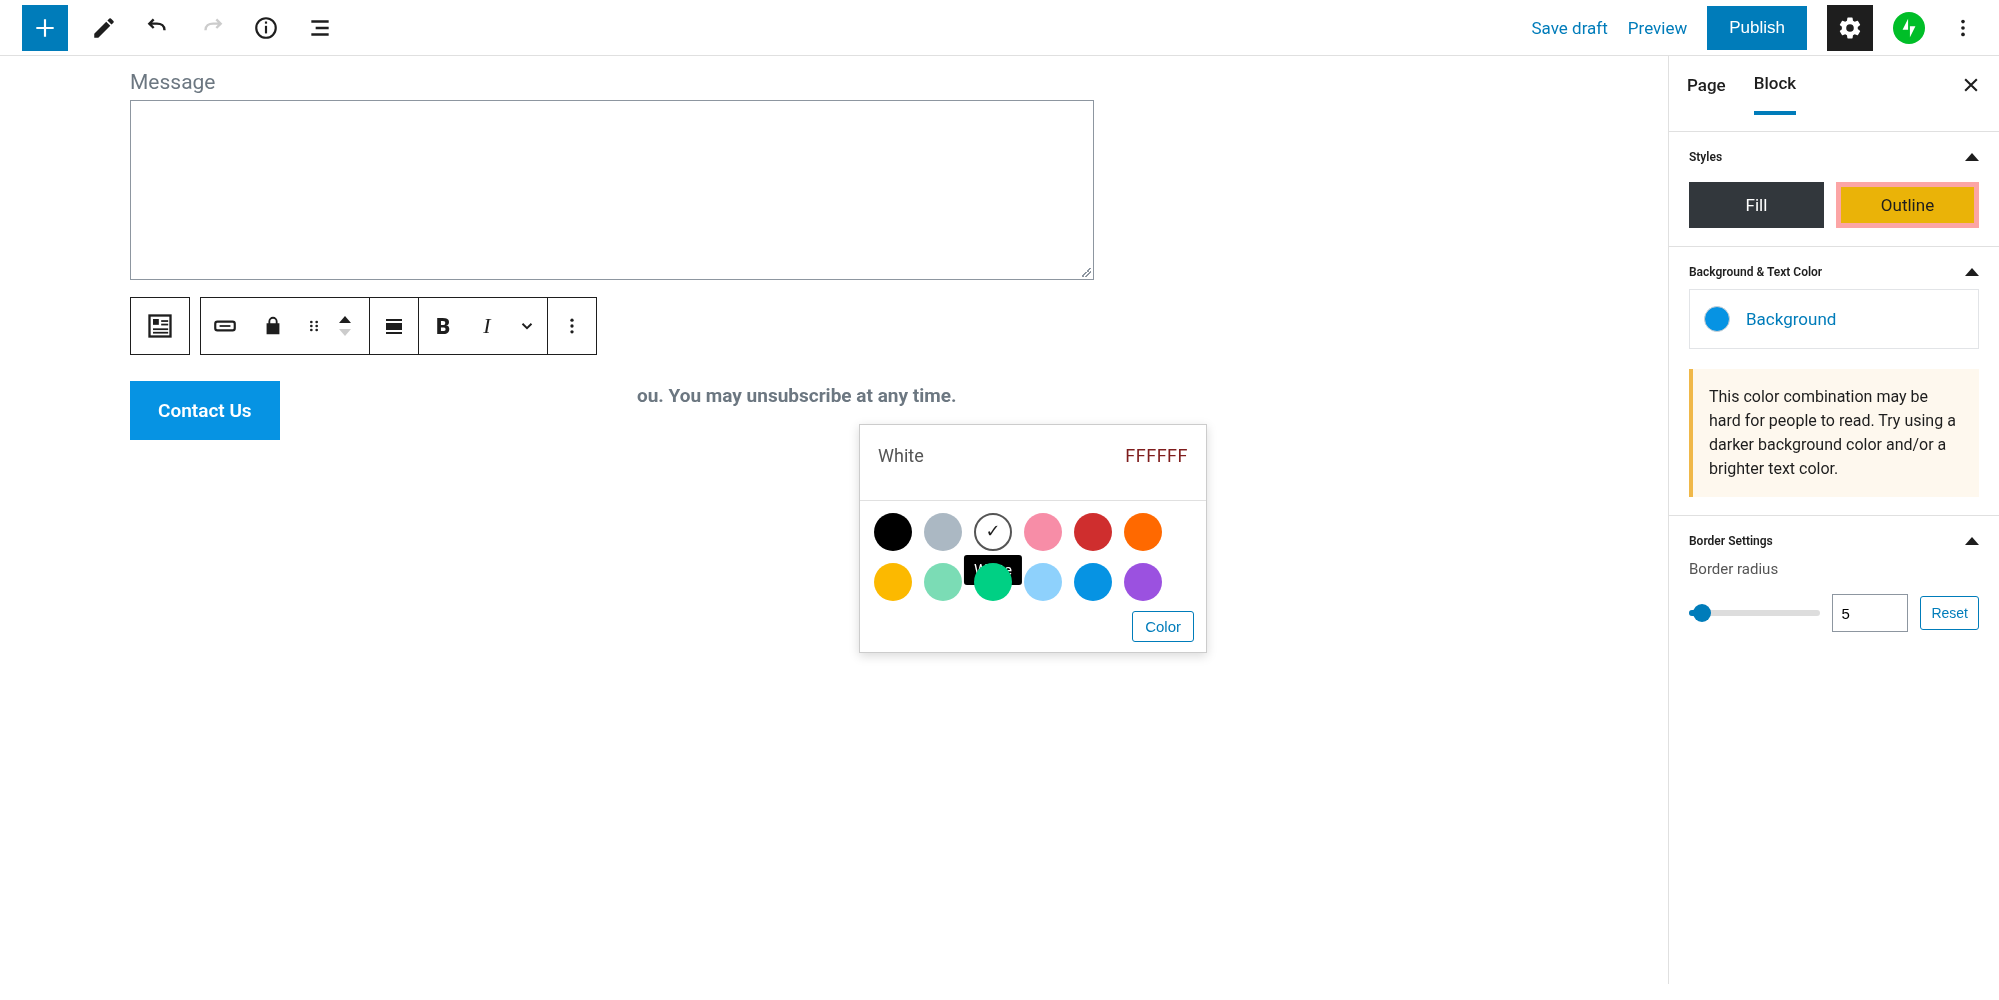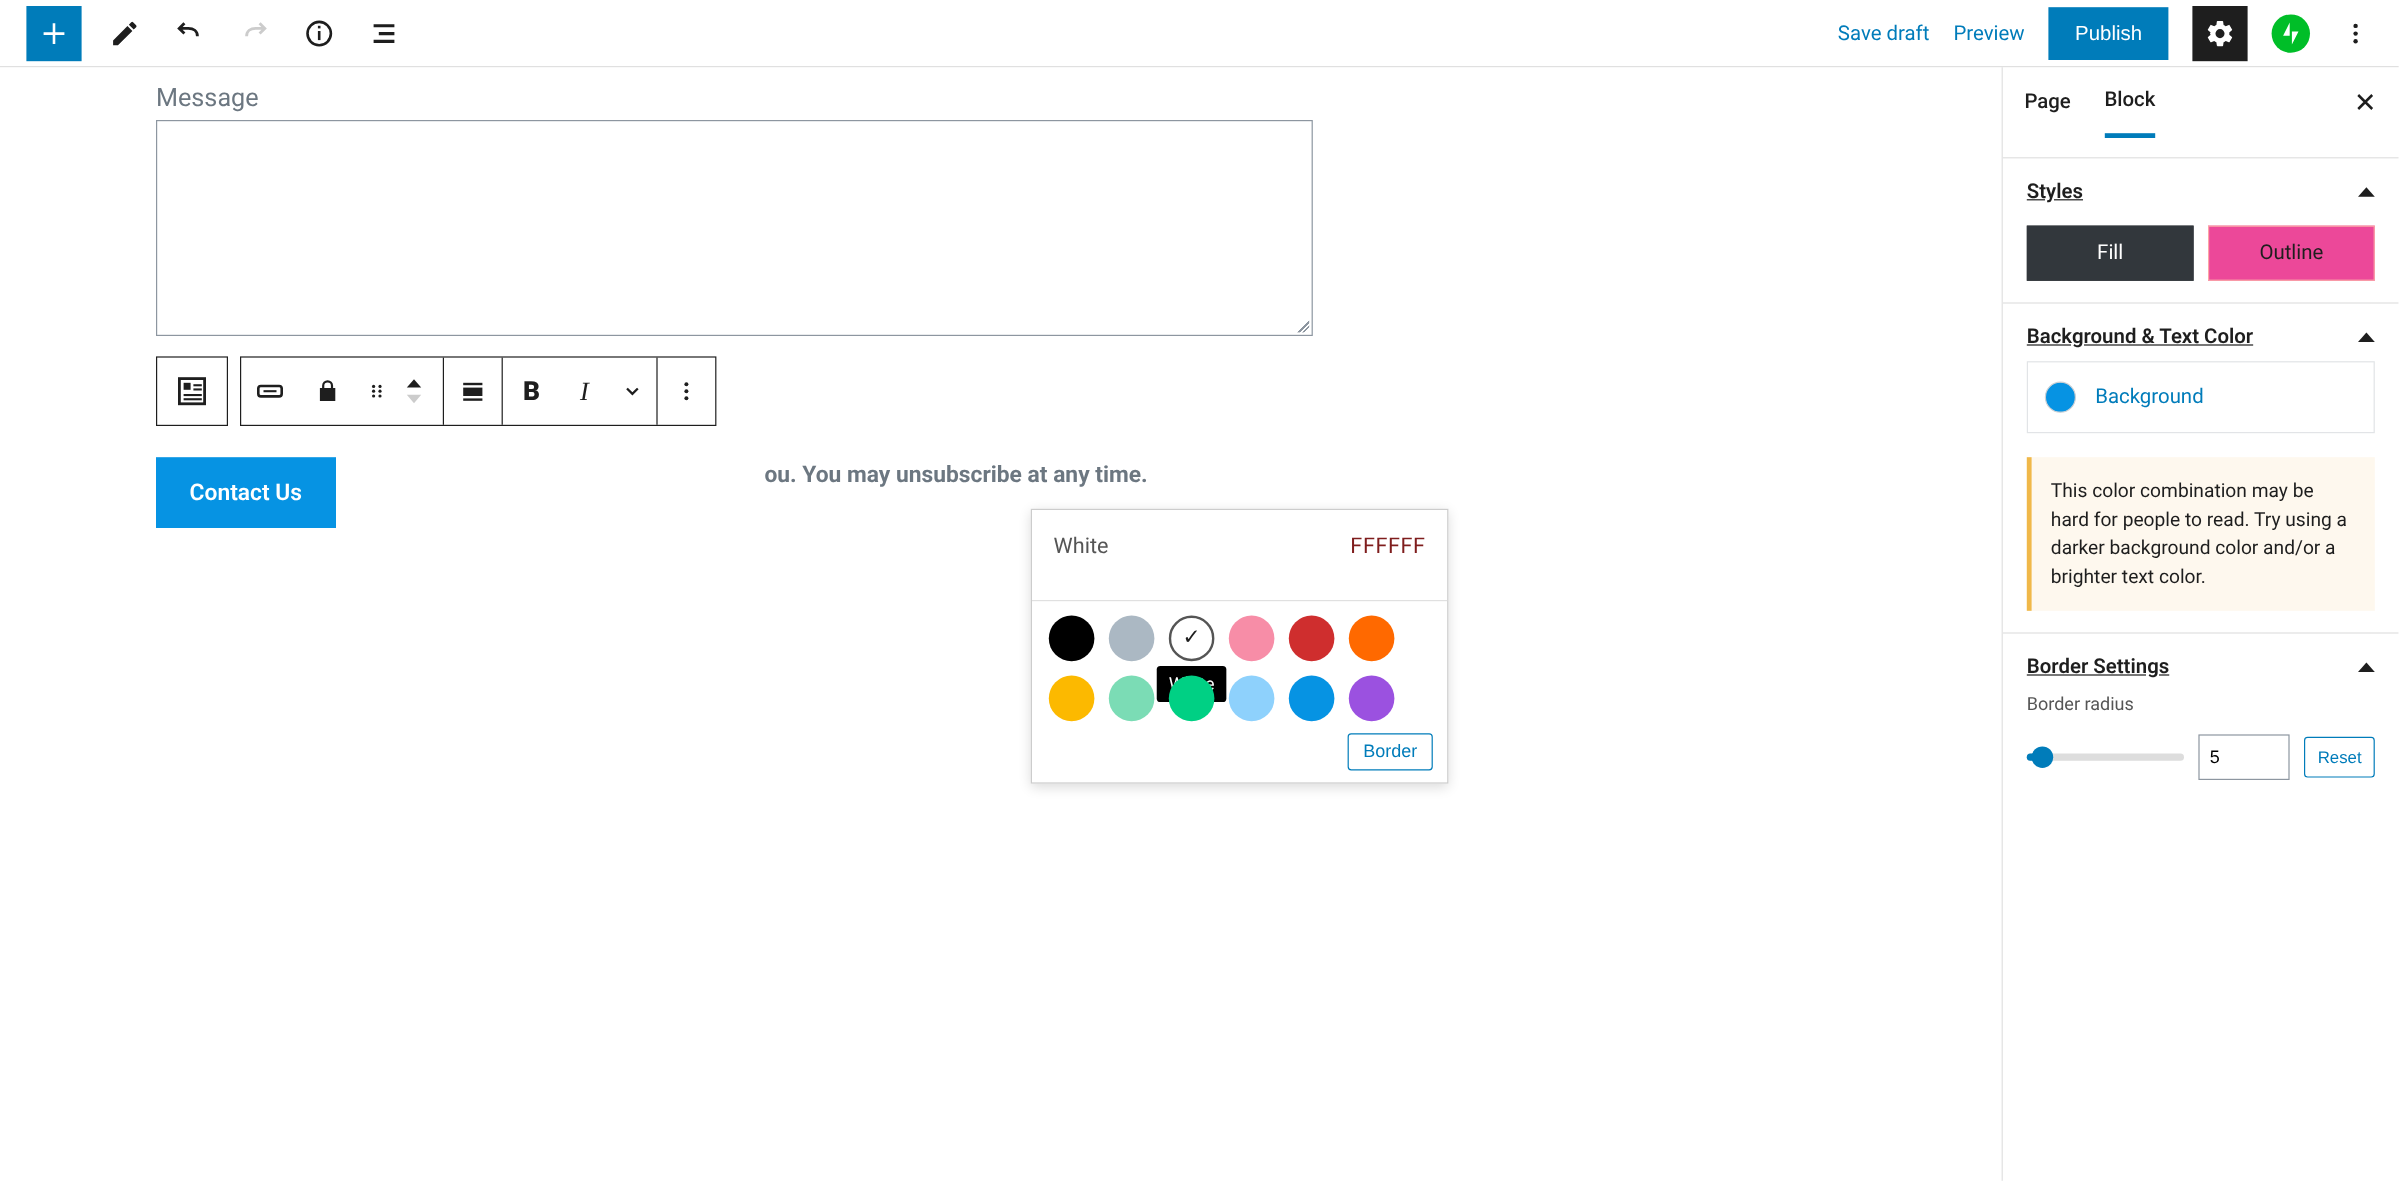--- a/index.html
+++ b/index.html
@@ -56,27 +56,27 @@
 
 .sidebar { width: 331px; border-left: 1px solid #e0e0e0; display: flex; flex-direction: column; height: 100%; overflow-y: auto; }
 .tabs { display: flex; align-items: center; padding: 0 18px; height: 58px; position: relative; }
 .tab { font-size: 17px; color: #1e1e1e; padding: 18px 0; margin-right: 28px; cursor: pointer; font-weight: 500; }
 .tab.active { border-bottom: 4px solid #007cba; }
 .tabs-close { margin-left: auto; cursor: pointer; font-size: 22px; }
 .scroll-peek { height: 18px; border-bottom: 1px solid #e0e0e0; overflow: hidden; }
 
 .panel { border-bottom: 1px solid #e0e0e0; padding: 18px 20px; }
 .panel-header { display: flex; justify-content: space-between; align-items: center; cursor: pointer; }
-.panel-title { font-size: 17px; font-weight: 600; text-decoration: underline; }
+.panel-title { font-size: 12px; font-weight: 600; }
 .chev-up { width: 0; height: 0; border-left: 7px solid transparent; border-right: 7px solid transparent; border-bottom: 8px solid #1e1e1e; }
 
 .styles-row { display: flex; gap: 12px; margin-top: 18px; }
 .style-btn { flex: 1; height: 46px; display: flex; align-items: center; justify-content: center; font-size: 17px; cursor: pointer; }
 .style-fill { background: #32373c; color: #fff; border: 1px solid #32373c; }
-.style-outline { background: #ec4899; border: 1px solid #fca5a5; }
+.style-outline { background: #eab308; border: 5px solid #fca5a5; }
 
 .color-row { display: flex; align-items: center; gap: 16px; padding: 16px 14px; cursor: pointer; border: 1px solid #e2e4e7; }
 .color-row.active { background: #f3f4f5; }
 .color-indicator { width: 26px; height: 26px; border-radius: 50%; border: 1px solid #ccd0d4; }
 .color-label { font-size: 17px; color: #007cba; }
 .colors-wrap { margin-top: 10px; }
 .color-row + .color-row { border-top: none; }
 
 .notice { background: #fef8ee; border-left: 4px solid #f0b849; padding: 16px 16px; font-size: 16px; line-height: 1.5; color: #1e1e1e; margin-top: 20px; }
 
@@ -251,21 +251,21 @@
           <div class="swatch" style="background: rgb(207, 46, 46);"></div>
           <div class="swatch" style="background: rgb(255, 105, 0);"></div>
           <div class="swatch" style="background: rgb(252, 185, 0);"></div>
           <div class="swatch" style="background: rgb(123, 220, 181);"></div>
           <div class="swatch" style="background: rgb(0, 208, 132);"></div>
           <div class="swatch" style="background: rgb(142, 209, 252);"></div>
           <div class="swatch" style="background: rgb(6, 147, 227);"></div>
           <div class="swatch" style="background: rgb(155, 81, 224);"></div>
         </div>
       <div class="popover-foot">
-        <button class="clear-btn">Border</button>
+        <button class="clear-btn">Color</button>
       </div>
     </div>
 
   </div>
 
   <div class="sidebar">
     <div class="tabs">
       <div class="tab">Page</div>
       <div class="tab active">Block</div>
       <div class="tabs-close">

